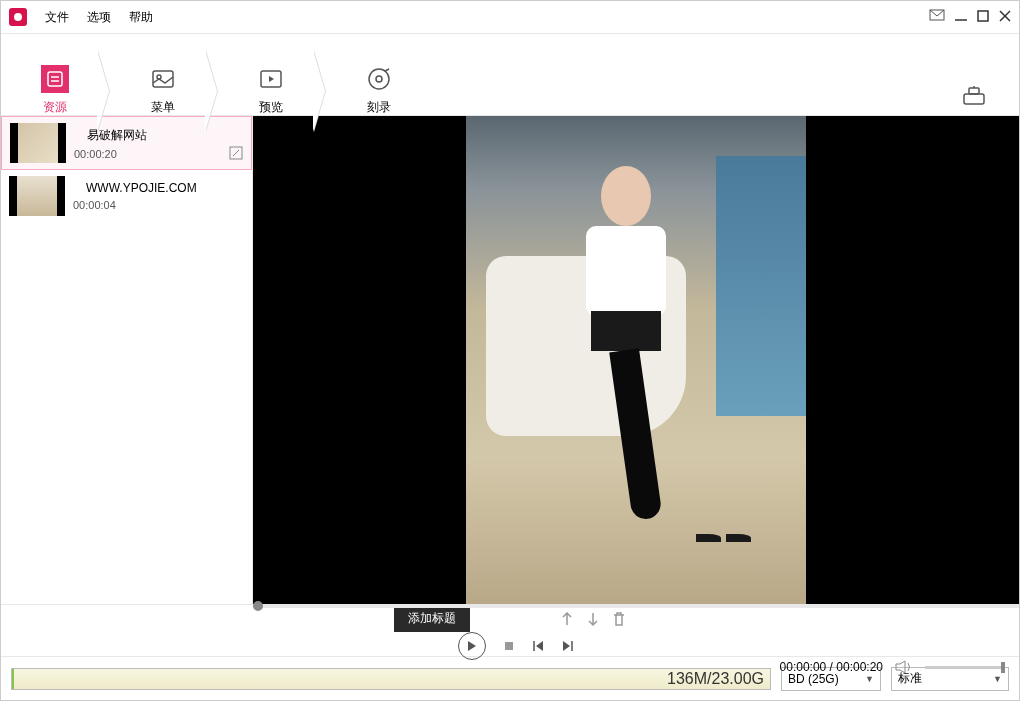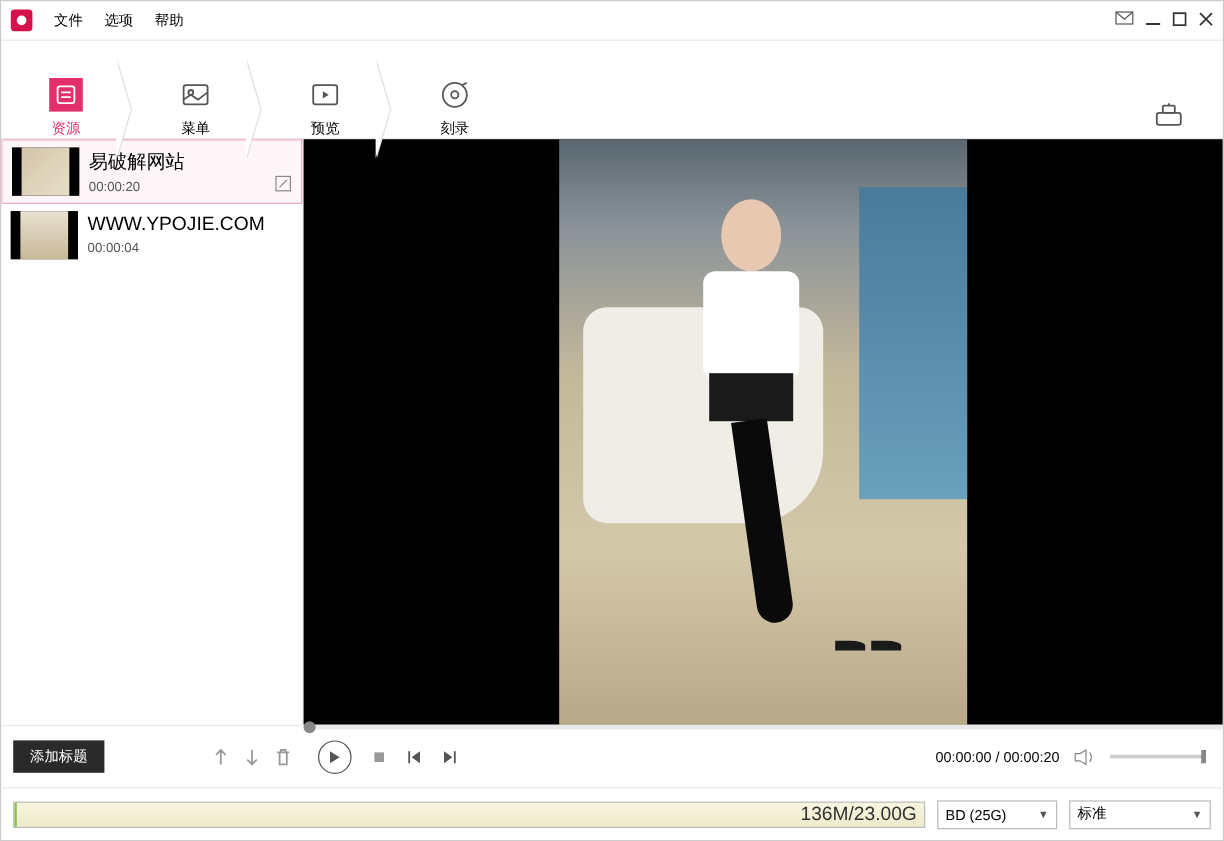--- a/index.html
+++ b/index.html
@@ -26,40 +26,40 @@
 .toolbox { margin-left: auto; width: 90px; justify-content: flex-end; }
 
 .main { flex: 1; display: flex; min-height: 0; }
 .sidebar { width: 252px; border-right: 1px solid #e8e8e8; display: flex; flex-direction: column; }
 .clip { display: flex; padding: 6px 8px; gap: 8px; cursor: pointer; align-items: center; position: relative; }
 .clip.selected { border: 1px solid #f7a8c4; background: #fef5f8; }
 .clip .thumb { width: 56px; height: 40px; background: #000; display: flex; }
 .clip .thumb .bar { width: 8px; background: #000; }
 .clip .thumb .img { flex: 1; background: linear-gradient(135deg, #d4c4a8, #e8dfc8); }
 .clip .info { flex: 1; }
-.clip .title { font-size: 16px; margin-bottom: 4px; }
+.clip .title { font-size: 12px; margin-bottom: 4px; margin-left: 13px; }
 .clip .dur { font-size: 11px; color: #555; }
 .clip .edit { position: absolute; right: 8px; bottom: 6px; }
 
 .preview { flex: 1; background: #000; display: flex; align-items: center; justify-content: center; position: relative; }
 .preview-content { width: 340px; height: 100%; background: linear-gradient(180deg, #5a6770 0%, #8a9399 15%, #c4b89a 40%, #d4c8aa 70%, #b8a888 100%); position: relative; overflow: hidden; }
 
 .window { position: absolute; right: 0; top: 40px; width: 90px; height: 260px; background: linear-gradient(180deg, #4a7a9a, #6aa0bb); }
 .chair { position: absolute; left: 20px; top: 140px; width: 200px; height: 180px; background: #f0ede6; border-radius: 20px 20px 60px 20px; }
 .figure { position: absolute; left: 90px; top: 50px; width: 140px; height: 360px; }
 .figure .head { width: 50px; height: 60px; background: #e8c8b0; border-radius: 50%; margin: 0 auto; }
 .figure .hair { position: absolute; top: -5px; left: 35px; width: 70px; height: 75px; background: #2a1a10; border-radius: 50% 50% 40% 40%; z-index: -1; }
 .figure .torso { width: 80px; height: 90px; background: #fff; border-radius: 10px; margin: 0 auto; }
 .figure .skirt { width: 70px; height: 40px; background: #1a1a1a; margin: -5px auto 0; }
 .figure .legs { width: 30px; height: 170px; background: #0a0a0a; margin: 0 auto; border-radius: 0 0 15px 15px; transform: rotate(-8deg) translateX(10px); }
 .shoes { position: absolute; bottom: 40px; right: 50px; width: 60px; height: 30px; }
 .shoes::before, .shoes::after { content: ""; position: absolute; width: 25px; height: 8px; background: #1a1a1a; border-radius: 0 50% 0 0; }
 .shoes::after { left: 30px; }
 
-.controls { height: 52px; display: flex; align-items: center; border-top: 1px solid #e8e8e8; position: relative; }
+.controls { height: 52px; display: flex; align-items: center; border-top: 1px solid #e8e8e8; position: relative; flex-direction: column; }
 .seekbar { position: absolute; top: -1px; left: 252px; right: 0; height: 4px; background: #e8e8e8; }
 .seekbar::before { content: ""; position: absolute; left: 0; top: -3px; width: 10px; height: 10px; background: #888; border-radius: 50%; }
 .controls .left { width: 252px; display: flex; align-items: center; padding: 0 10px; gap: 12px; }
 .controls .addbtn { background: #2a2a2a; color: #fff; padding: 5px 14px; cursor: pointer; }
 .controls .left svg { stroke: #999; fill: none; stroke-width: 1.5; cursor: pointer; }
 .controls .play { display: flex; align-items: center; gap: 18px; padding-left: 12px; }
 .controls .play svg { stroke: #555; fill: none; stroke-width: 1.5; cursor: pointer; }
 .controls .play .circ { width: 28px; height: 28px; border: 1.5px solid #555; border-radius: 50%; display: flex; align-items: center; justify-content: center; }
 .controls .right { margin-left: auto; display: flex; align-items: center; gap: 12px; padding-right: 14px; }
 .controls .time { font-size: 12px; }

